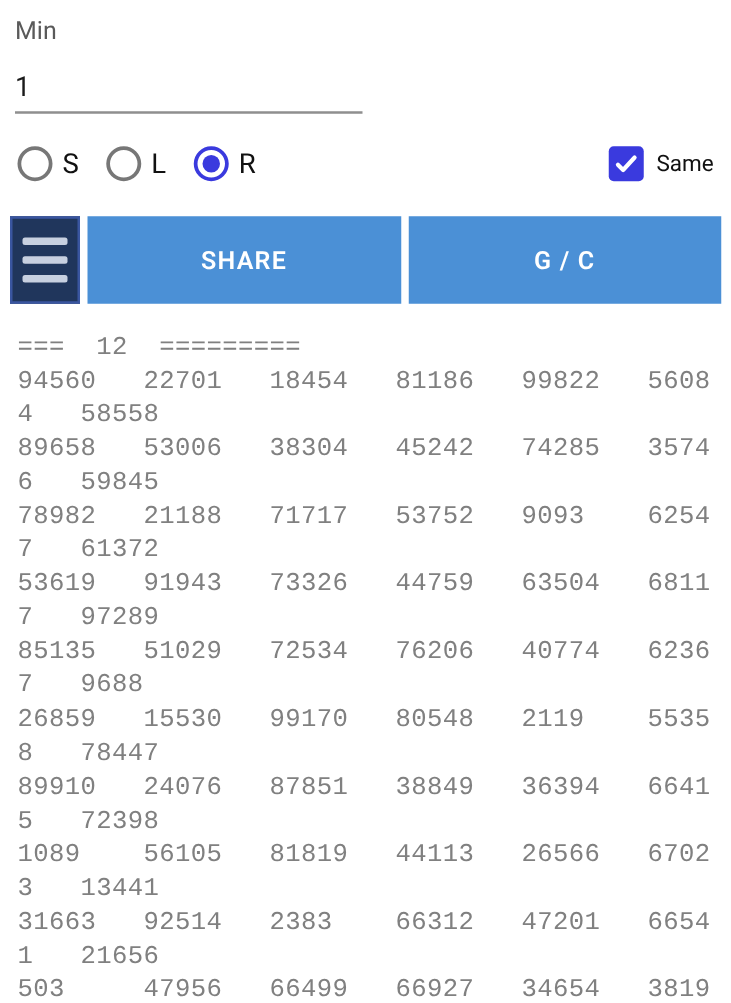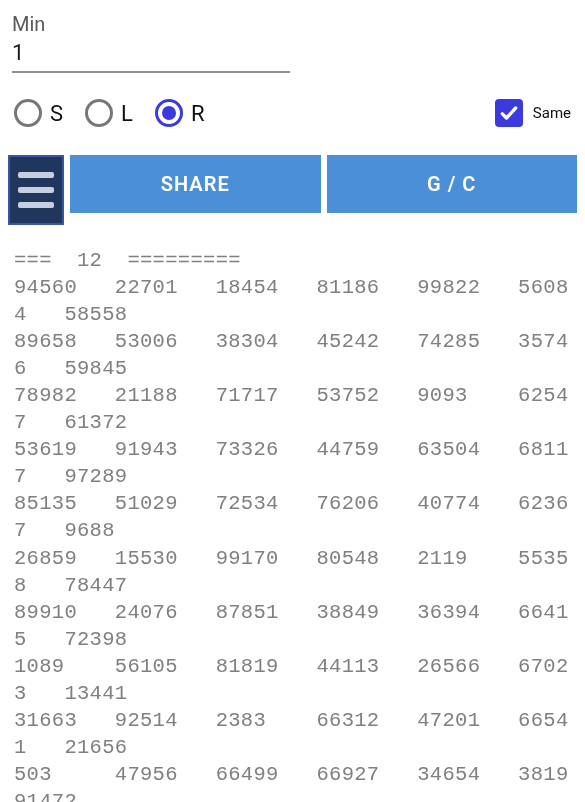--- a/index.html
+++ b/index.html
@@ -13,20 +13,21 @@
   }
   .inputs-row {
     display: flex;
     gap: 10px;
     padding: 12px 12px 0 12px;
   }
   .input-group { flex: 1; display: flex; flex-direction: column; }
   .input-label {
     font-size: 20px;
     color: #5a5a5a;
+    margin-bottom: 18px;
   }
   .input-field {
     border: none;
     border-bottom: 2px solid #8f8f8f;
     font-size: 22px;
     padding: 4px 0 6px 0;
     color: #1a1a1a;
     outline: none;
     background: transparent;
     font-family: inherit;
@@ -55,21 +56,21 @@
   .radio-label { font-size: 22px; color: #111; }
   .spacer { flex: 1; }
   .check-wrap { display: flex; align-items: center; gap: 10px; cursor: pointer; }
   .checkbox {
     width: 28px; height: 28px;
     border-radius: 4px;
     background: #3a3ade;
     display: flex; align-items: center; justify-content: center;
     color: #fff;
   }
-  .check-label { font-size: 15px; color: #111; }
+  .check-label { font-size: 18px; color: #111; }
 
   .buttons-row {
     display: flex;
     gap: 6px;
     padding: 28px 8px 0 8px;
   }
   .icon-btn {
     width: 56px; height: 70px;
     background: #20365c;
     display: flex; align-items: center; justify-content: center;
@@ -79,21 +80,21 @@
   .hamburger-lines {
     display: flex; flex-direction: column; gap: 9px;
   }
   .hamburger-lines div {
     width: 36px; height: 6px;
     background: #c7d0e0;
     border-radius: 2px;
   }
   .action-btn {
     flex: 1;
-    height: 58px;
+    height: 70px;
     background: #4b90d6;
     color: #fff;
     display: flex; align-items: center; justify-content: center;
     font-size: 20px;
     font-weight: 600;
     letter-spacing: 1px;
     cursor: pointer;
   }
 
   .output {

